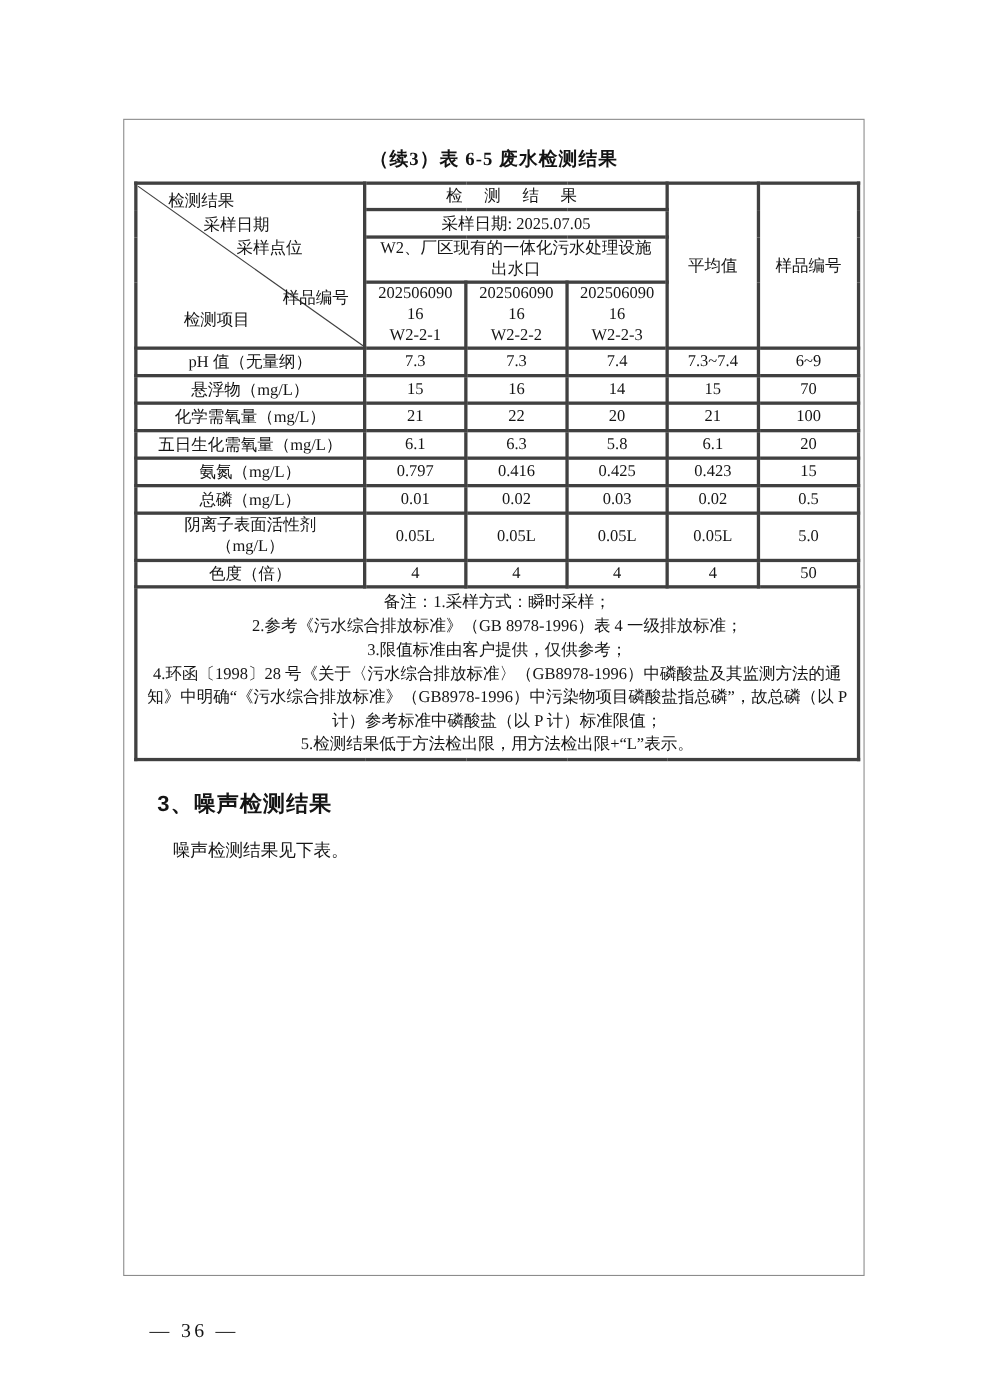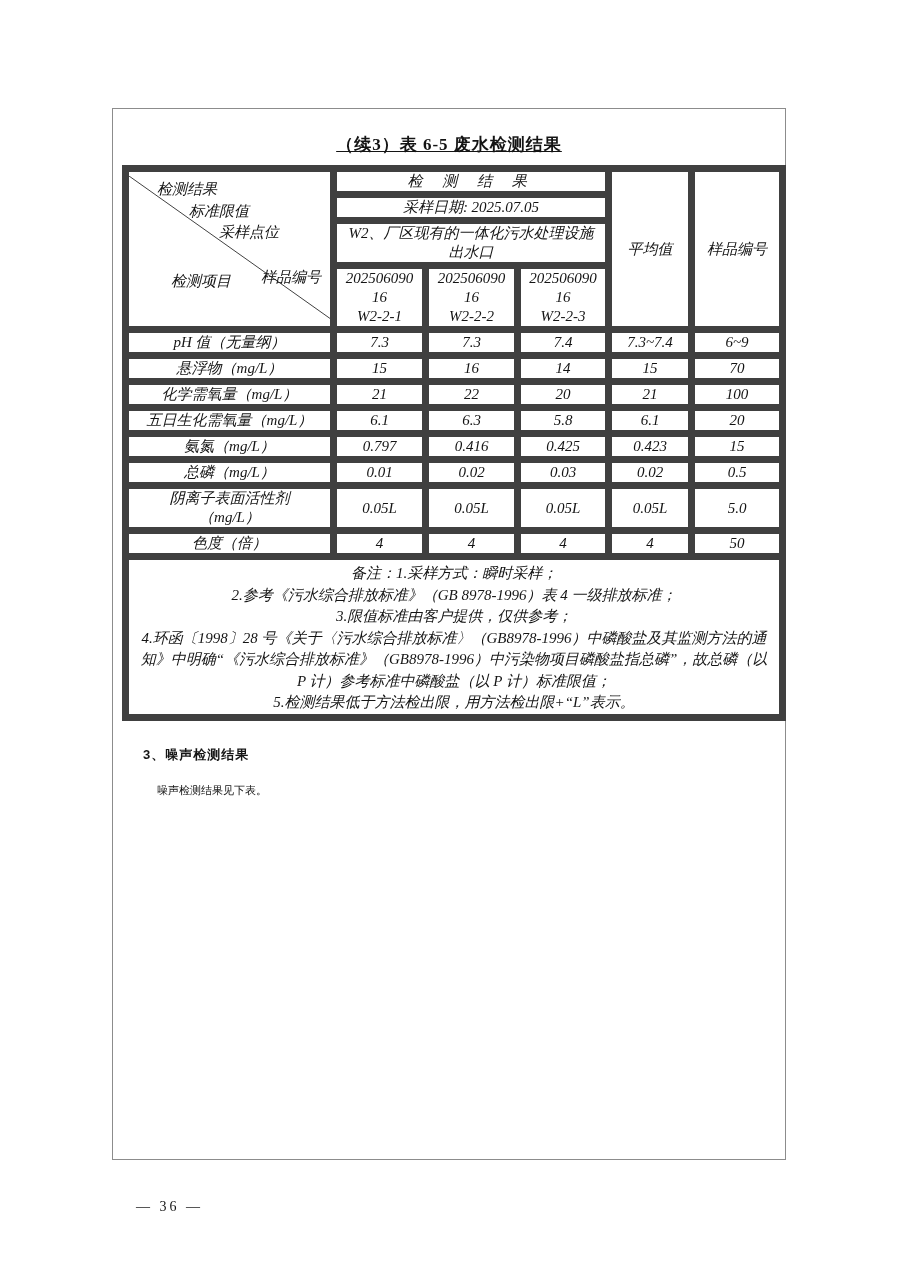--- a/index.html
+++ b/index.html
@@ -7,55 +7,54 @@
     width:900px;height:1273px;background:#ffffff;position:relative;
     font-family:"Liberation Serif","DejaVu Serif",serif;color:#141414;
   }
   .frame{
     position:absolute;left:112px;top:108px;width:674px;height:1052px;
     border:1px solid #8c8c8c;box-sizing:border-box;background:#ffffff;
   }
   .doc-title{
     margin-top:24px;text-align:center;font-weight:bold;font-size:17px;
     letter-spacing:1px;
-    text-decoration:underline;
   }
   table.results{
     border-collapse:collapse;table-layout:fixed;
     margin:9px 0 0 9px;width:657px;
   }
   table.results td{
-    border:7px solid #404040;text-align:center;vertical-align:middle;
-    font-size:15px;padding:0;overflow:hidden;font-style:italic;
+    border:3px solid #404040;text-align:center;vertical-align:middle;
+    font-size:15px;padding:0;overflow:hidden;
   }
   .h24{height:24px}.h25{height:25px}.h41{height:41px}.h58{height:58px}
   .h43{height:43px}.h150{height:150px}
   .ml{white-space:pre-line;line-height:19px;}
   .group-title{letter-spacing:8px;}
   .diag-cell{position:relative;padding:0;}
   .diag-wrap{position:relative;width:206px;height:146px;}
   .diag-wrap svg{position:absolute;left:0;top:0;}
   .diag-label{position:absolute;font-size:15px;white-space:nowrap;}
   .d1{left:28px;top:4px;}
   .d2{left:60px;top:26px;}
   .d3{left:90px;top:47px;}
   .d4{left:132px;top:68px;margin-top:24px;}
-  .d5{left:42px;top:96px;text-align:center;}
+  .d5{left:42px;top:112px;text-align:center;}
   .notes-cell{
     text-align:right;vertical-align:top !important;
     padding:3px 7px 0 7px !important;
   }
   .note-line{font-size:15px;line-height:21.5px;}
   .section-heading{
-    margin:25px 0 0 30px;font-weight:bold;font-size:13px;
+    margin:25px 0 0 30px;font-weight:bold;font-size:20px;
     font-family:"Liberation Sans","DejaVu Sans",sans-serif;letter-spacing:1px;
   }
-  .section-para{margin:19px 0 0 44px;font-size:11px;}
+  .section-para{margin:19px 0 0 44px;font-size:16px;}
   .page-number{
-    position:absolute;left:136px;top:1199px;font-size:14px;letter-spacing:3px;
+    position:absolute;left:136px;top:1199px;font-size:18px;letter-spacing:3px;
   }
 </style>
 </head>
 <body>
 
 <div class="frame">
 
   <div class="doc-title">（续3）表 6-5  废水检测结果</div>
 
   <table class="results">
@@ -69,21 +68,21 @@
     </colgroup>
 
     <tbody>
         <tr class="h24">
       <td class="diag-cell" rowspan="4">
         <div class="diag-wrap">
           <svg width="206" height="146">
             <line x1="0" y1="0" x2="206" y2="146" stroke="#414141" stroke-width="1"></line>
           </svg>
           <span class="diag-label d1">检测结果</span>
-          <span class="diag-label d2">标准限值</span>
+          <span class="diag-label d2">采样日期</span>
           <span class="diag-label d3">采样点位</span>
           <span class="diag-label d4">样品编号</span>
           <span class="diag-label d5">检测项目</span>
         </div>
       </td>
       <td colspan="3" class="group-title">检 测 结 果</td>
       <td rowspan="4">平均值</td>
       <td rowspan="4">样品编号</td>
     </tr>
     <tr class="h25">

